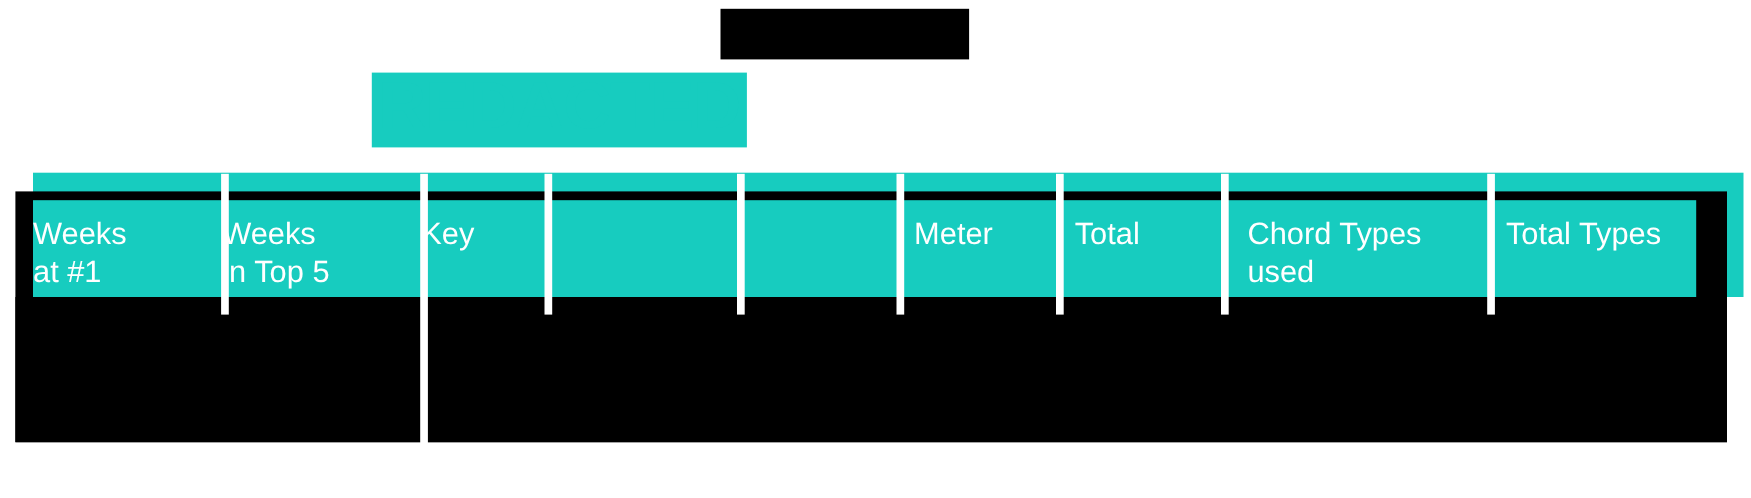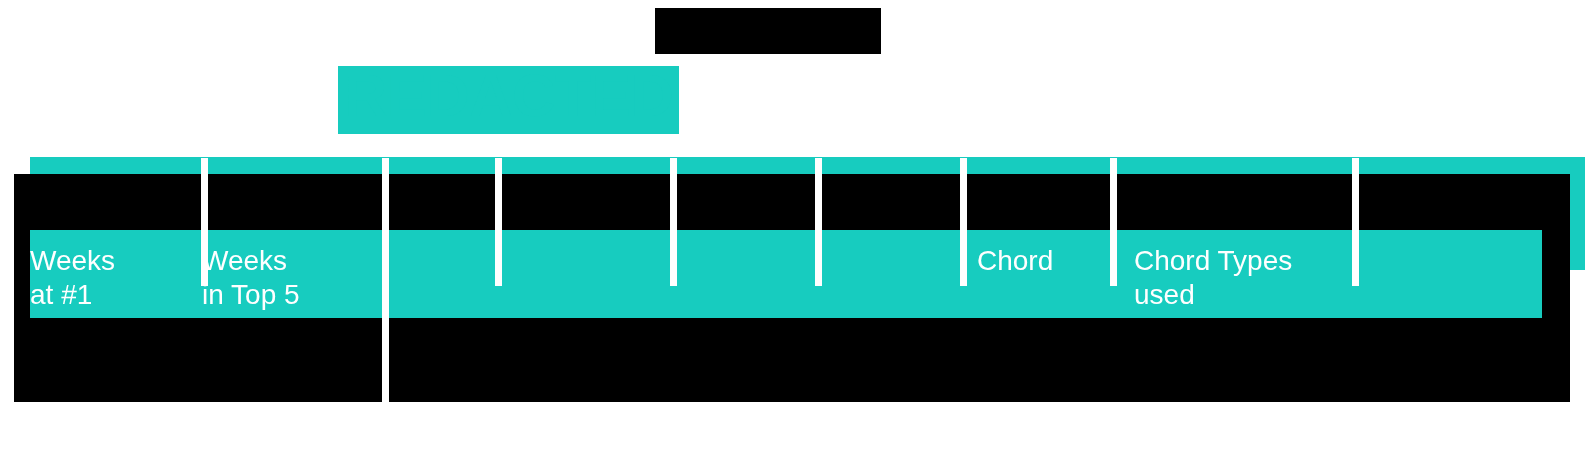--- a/index.html
+++ b/index.html
@@ -137,28 +137,31 @@
 </div>
 
 <div id="table-wrap">
 
   <div id="header-band-back" style="background: rgb(23, 204, 191);"></div>
 
   <div id="table-frame" style="background: rgb(0, 0, 0);"></div>
 
   <div id="body-area" style="background: rgb(0, 0, 0);"></div>
 
-  <div id="header-row" style="background: rgb(23, 204, 191); margin-top: 48px;">
+  <div id="header-row" style="background: rgb(23, 204, 191);">
       <div class="col-header" style="left: 0px; width: 153px;">Weeks
 at #1</div>
       <div class="col-header" style="left: 172px; width: 165px;">Weeks
 in Top 5</div>
-      <div class="col-header" style="left: 947px; width: 133px;">Chord</div>
+      <div class="col-header" style="left: 353px; width: 113px;">Key</div>
+      <div class="col-header" style="left: 801px; width: 130px;">Meter</div>
+      <div class="col-header" style="left: 947px; width: 133px;">Total</div>
       <div class="col-header" style="left: 1104px; width: 227px;">Chord Types
 used</div>
+      <div class="col-header" style="left: 1339px; width: 173px;">Total Types</div>
     </div>
 
 <div class="col-divider" style="left: 201px;"></div>
     <div class="col-divider long" style="left: 382px;"></div>
     <div class="col-divider" style="left: 495px;"></div>
     <div class="col-divider" style="left: 670px;"></div>
     <div class="col-divider" style="left: 815px;"></div>
     <div class="col-divider" style="left: 960px;"></div>
     <div class="col-divider" style="left: 1110px;"></div>
     <div class="col-divider" style="left: 1352px;"></div>

